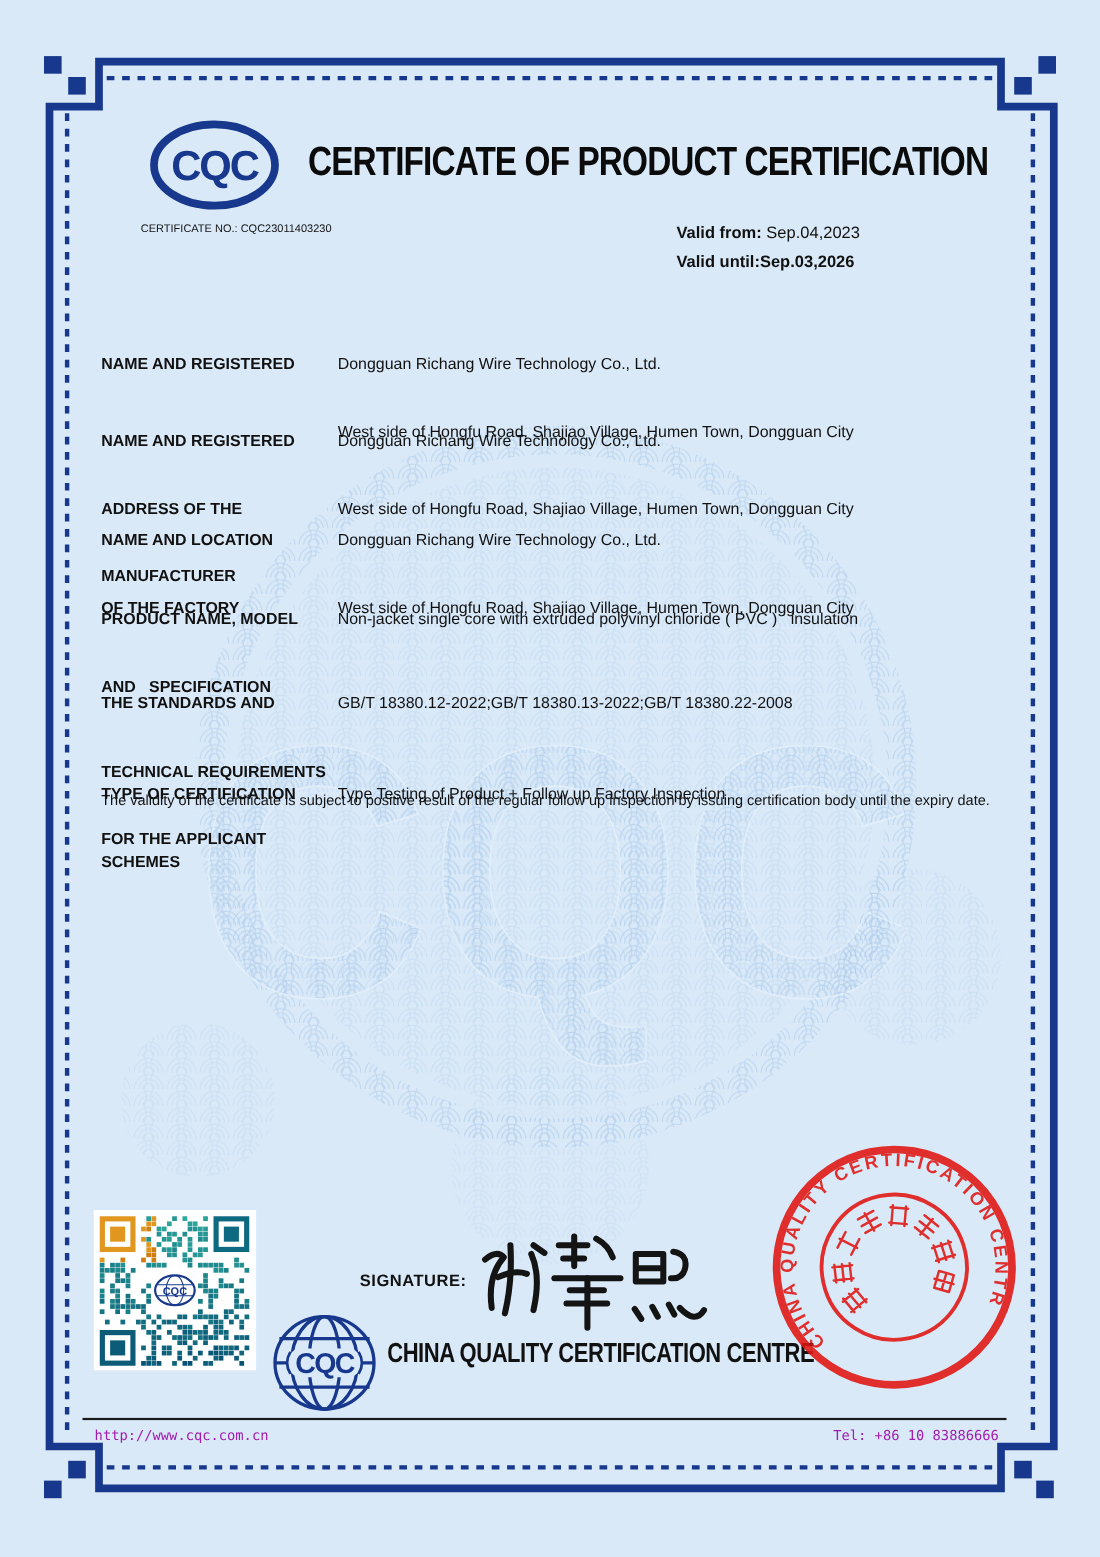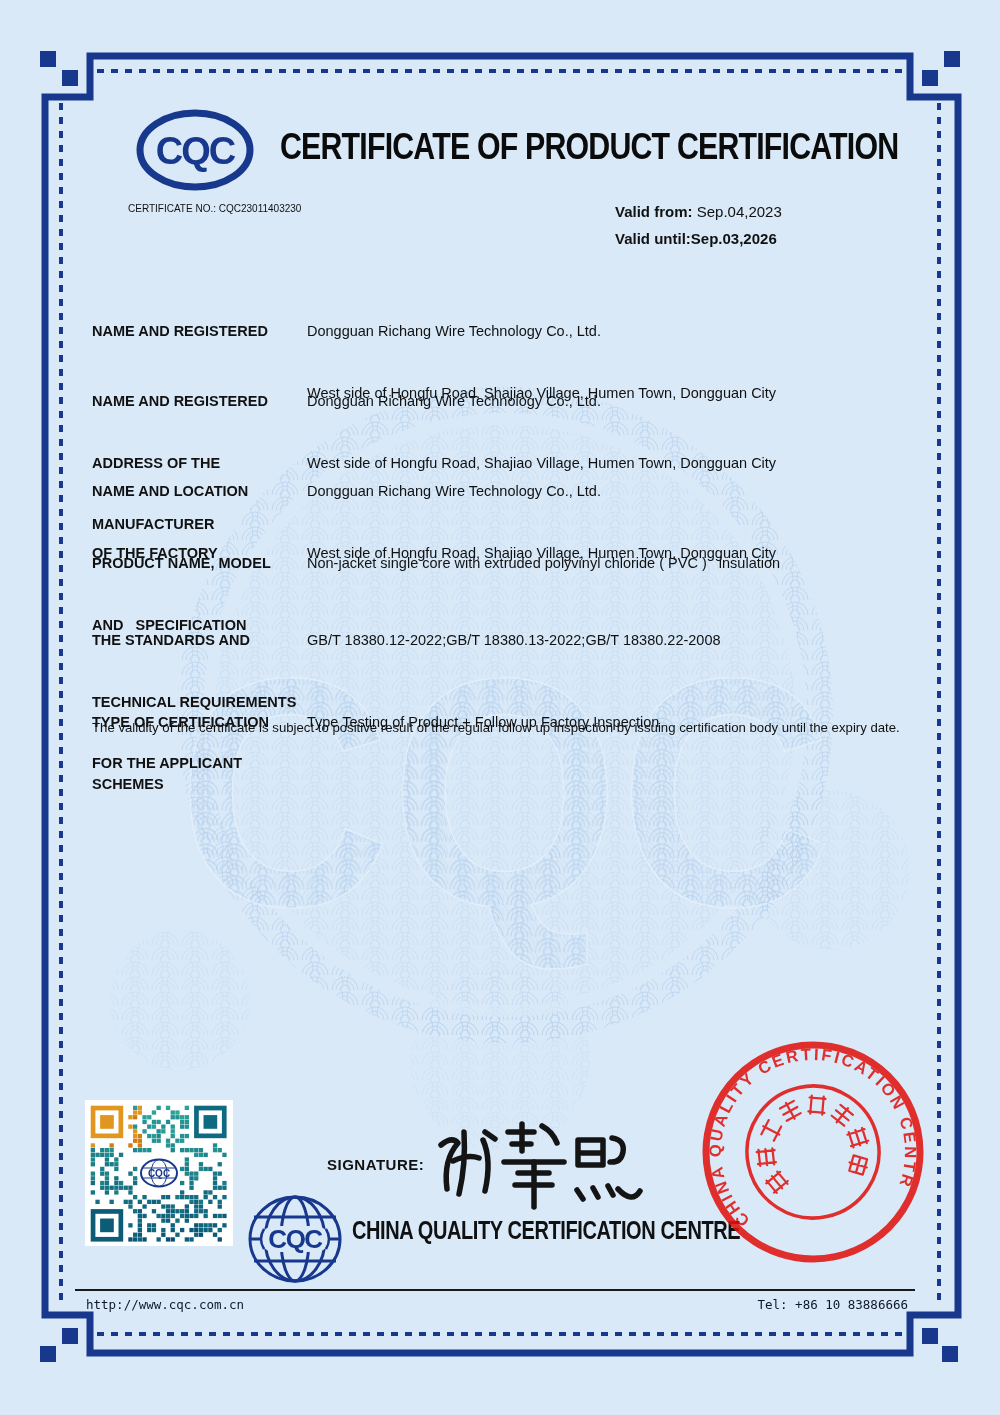--- a/index.html
+++ b/index.html
@@ -31,21 +31,21 @@
 
   .sig-label{left:327px;top:1156px;font-size:15px;font-weight:700;letter-spacing:0.5px;}
   .sig-art{left:428px;top:1112px;}
 
   .globe-logo{left:247px;top:1193px;}
   .centre-name{left:352px;top:1216px;font-size:25px;font-weight:800;letter-spacing:-0.5px;
                white-space:nowrap;transform:scaleX(0.8);transform-origin:left top;}
 
   .footer-rule{left:75px;top:1289px;width:840px;height:2px;background:#1a1a1a;}
   .footer-text{top:1297px;font-family:"DejaVu Sans Mono","Liberation Mono",monospace;
-               font-size:12.5px;color:#0f172a;white-space:nowrap;}
+               font-size:12.5px;color:#a21caf;white-space:nowrap;}
   .f-web{left:86px;}
   .f-addr{left:288px;width:430px;text-align:center;}
   .f-tel{right:92px;}
 
   .stamp{left:695px;top:1034px;opacity:0.88;}
   .ring-text{font-size:16.5px;font-weight:700;letter-spacing:2.4px;fill:#e01511;}
 
   .frame,.watermark{left:0;top:0;pointer-events:none;}
   .watermark{z-index:0;}
   .frame{z-index:1;}

